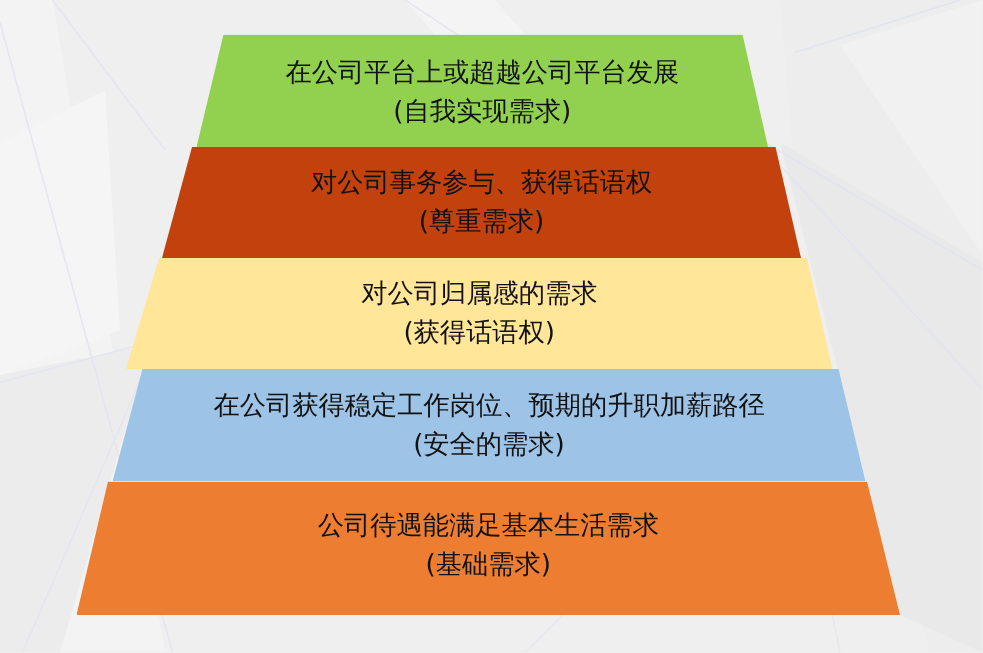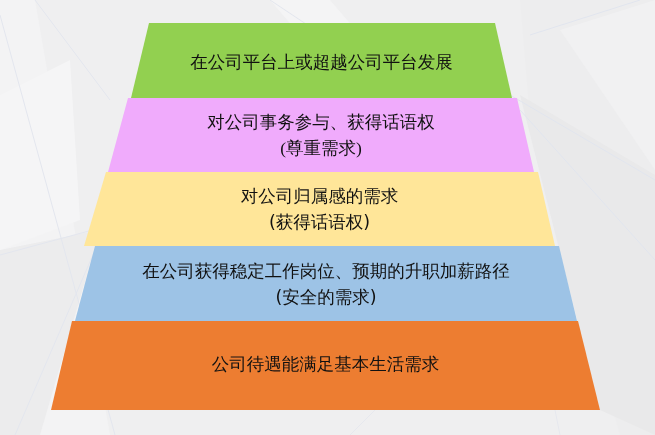--- a/index.html
+++ b/index.html
@@ -80,34 +80,36 @@
   <line x1="0" y1="255" x2="100" y2="228" stroke="#e3e6ee" stroke-width="1"></line>
   <line x1="15" y1="435" x2="95" y2="250" stroke="#e3e6ee" stroke-width="1"></line>
   <line x1="350" y1="435" x2="375" y2="410" stroke="#e6e8ee" stroke-width="1"></line>
   <line x1="555" y1="410" x2="560" y2="435" stroke="#e6e8ee" stroke-width="1"></line>
 </svg>
 
 <div>
 
   <div id="layer-1" class="layer" style="background:#92d050;">
     <span class="line">在公司平台上或超越公司平台发展</span>
+    <span class="line">(自我实现需求)</span>
   </div>
 
-  <div id="layer-2" class="layer" style="background:#f0abfc;font-family:Liberation Serif, serif;">
+  <div id="layer-2" class="layer" style="background:#c2410c;">
     <span class="line">对公司事务参与、获得话语权</span>
     <span class="line">(尊重需求)</span>
   </div>
 
   <div id="layer-3" class="layer" style="background:#ffe699;">
     <span class="line">对公司归属感的需求</span>
     <span class="line">(获得话语权)</span>
   </div>
 
   <div id="layer-4" class="layer" style="background:#9dc3e6;text-align:center;">
     <span class="line">在公司获得稳定工作岗位、预期的升职加薪路径</span>
     <span class="line">(安全的需求)</span>
   </div>
 
   <div id="layer-5" class="layer" style="background:#ed7d31;">
     <span class="line">公司待遇能满足基本生活需求</span>
+    <span class="line">(基础需求)</span>
   </div>
 
 </div>
 
 </body></html>

